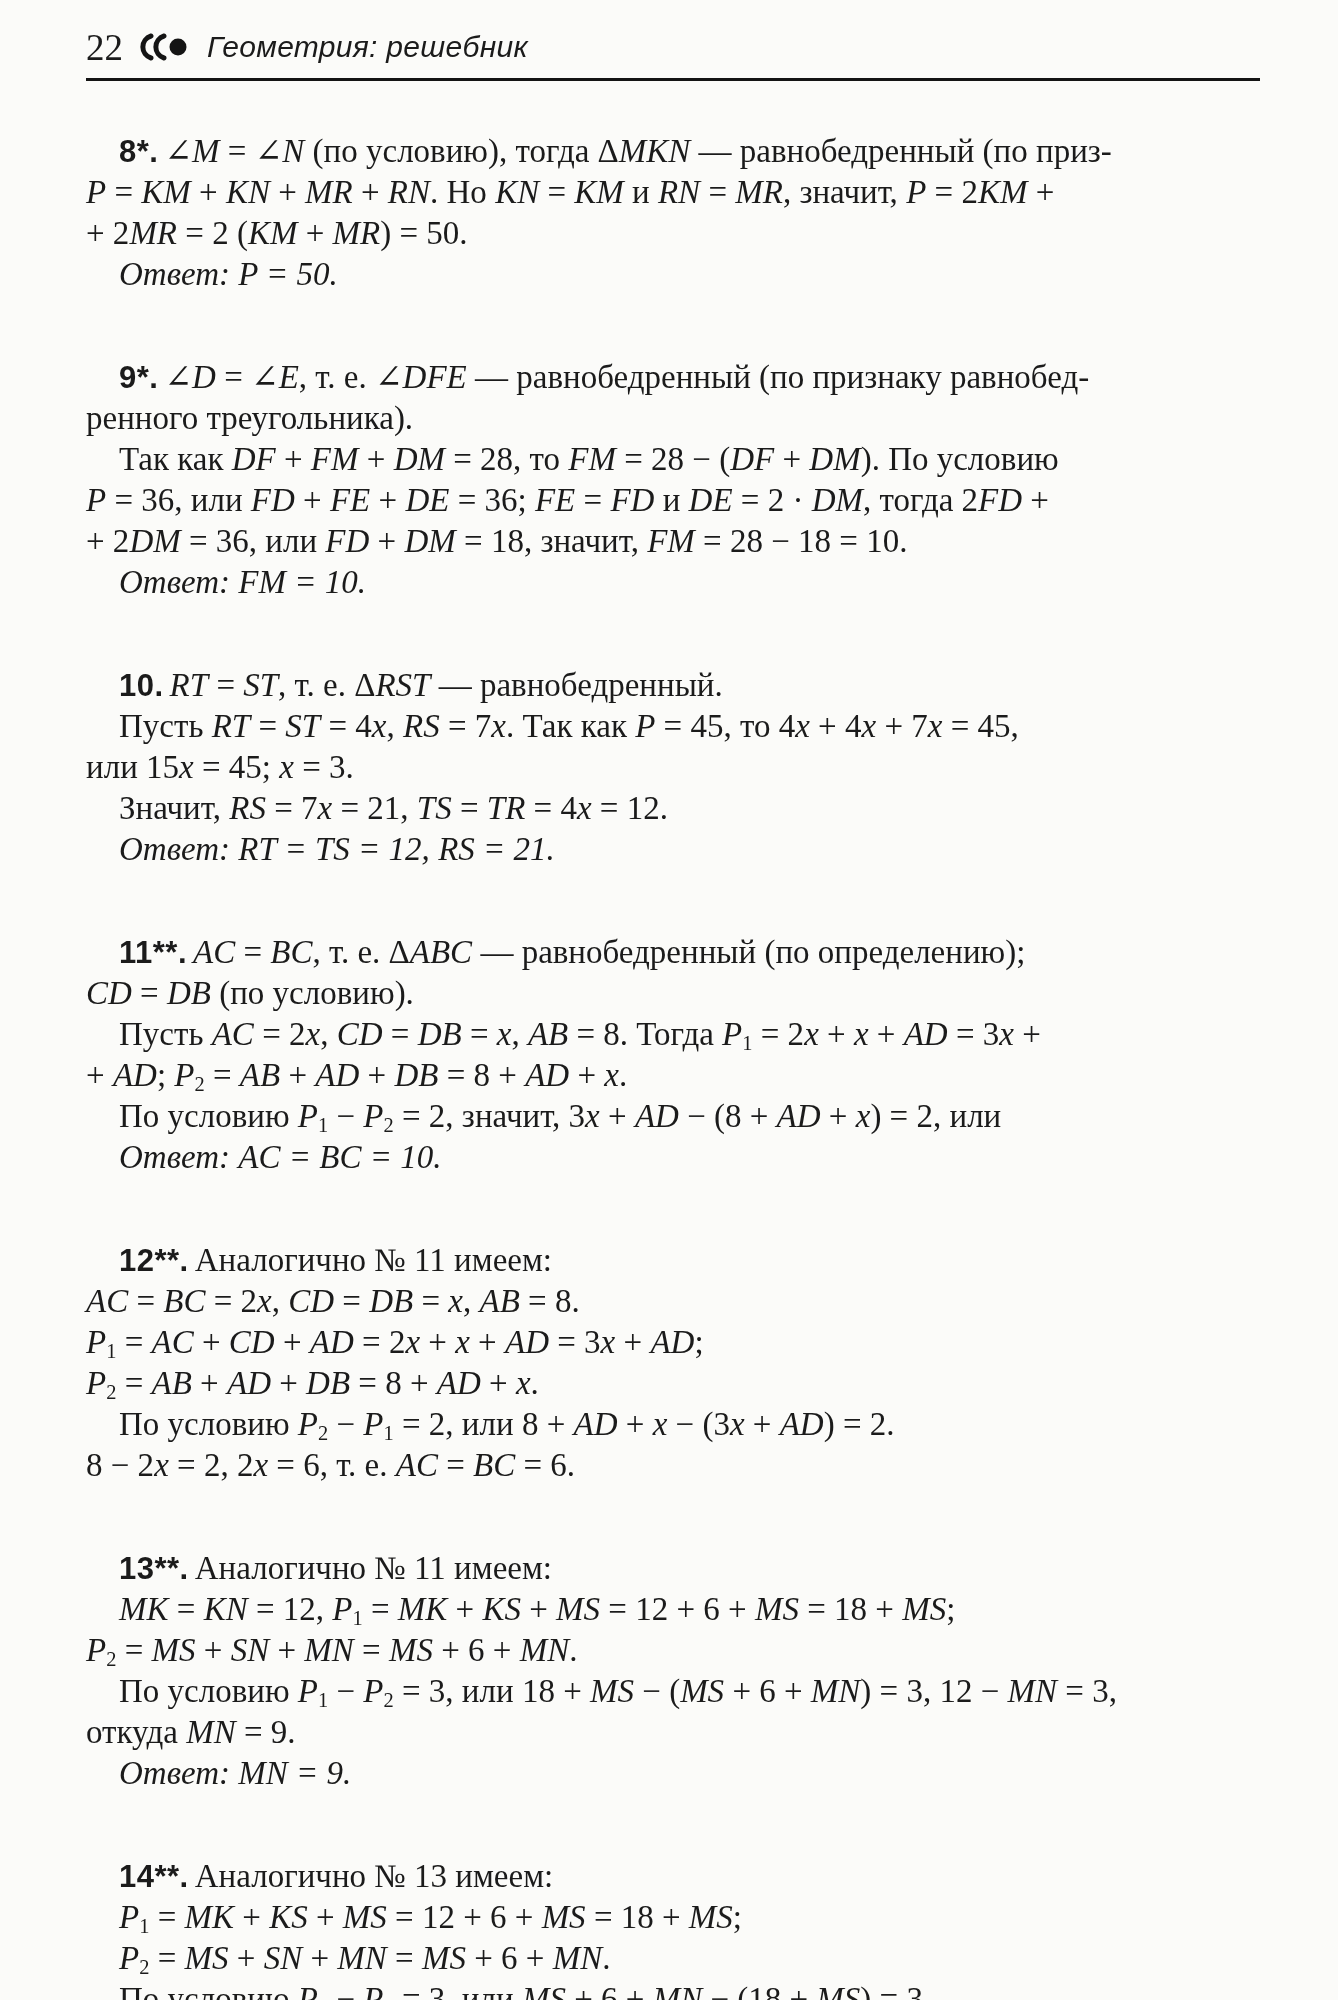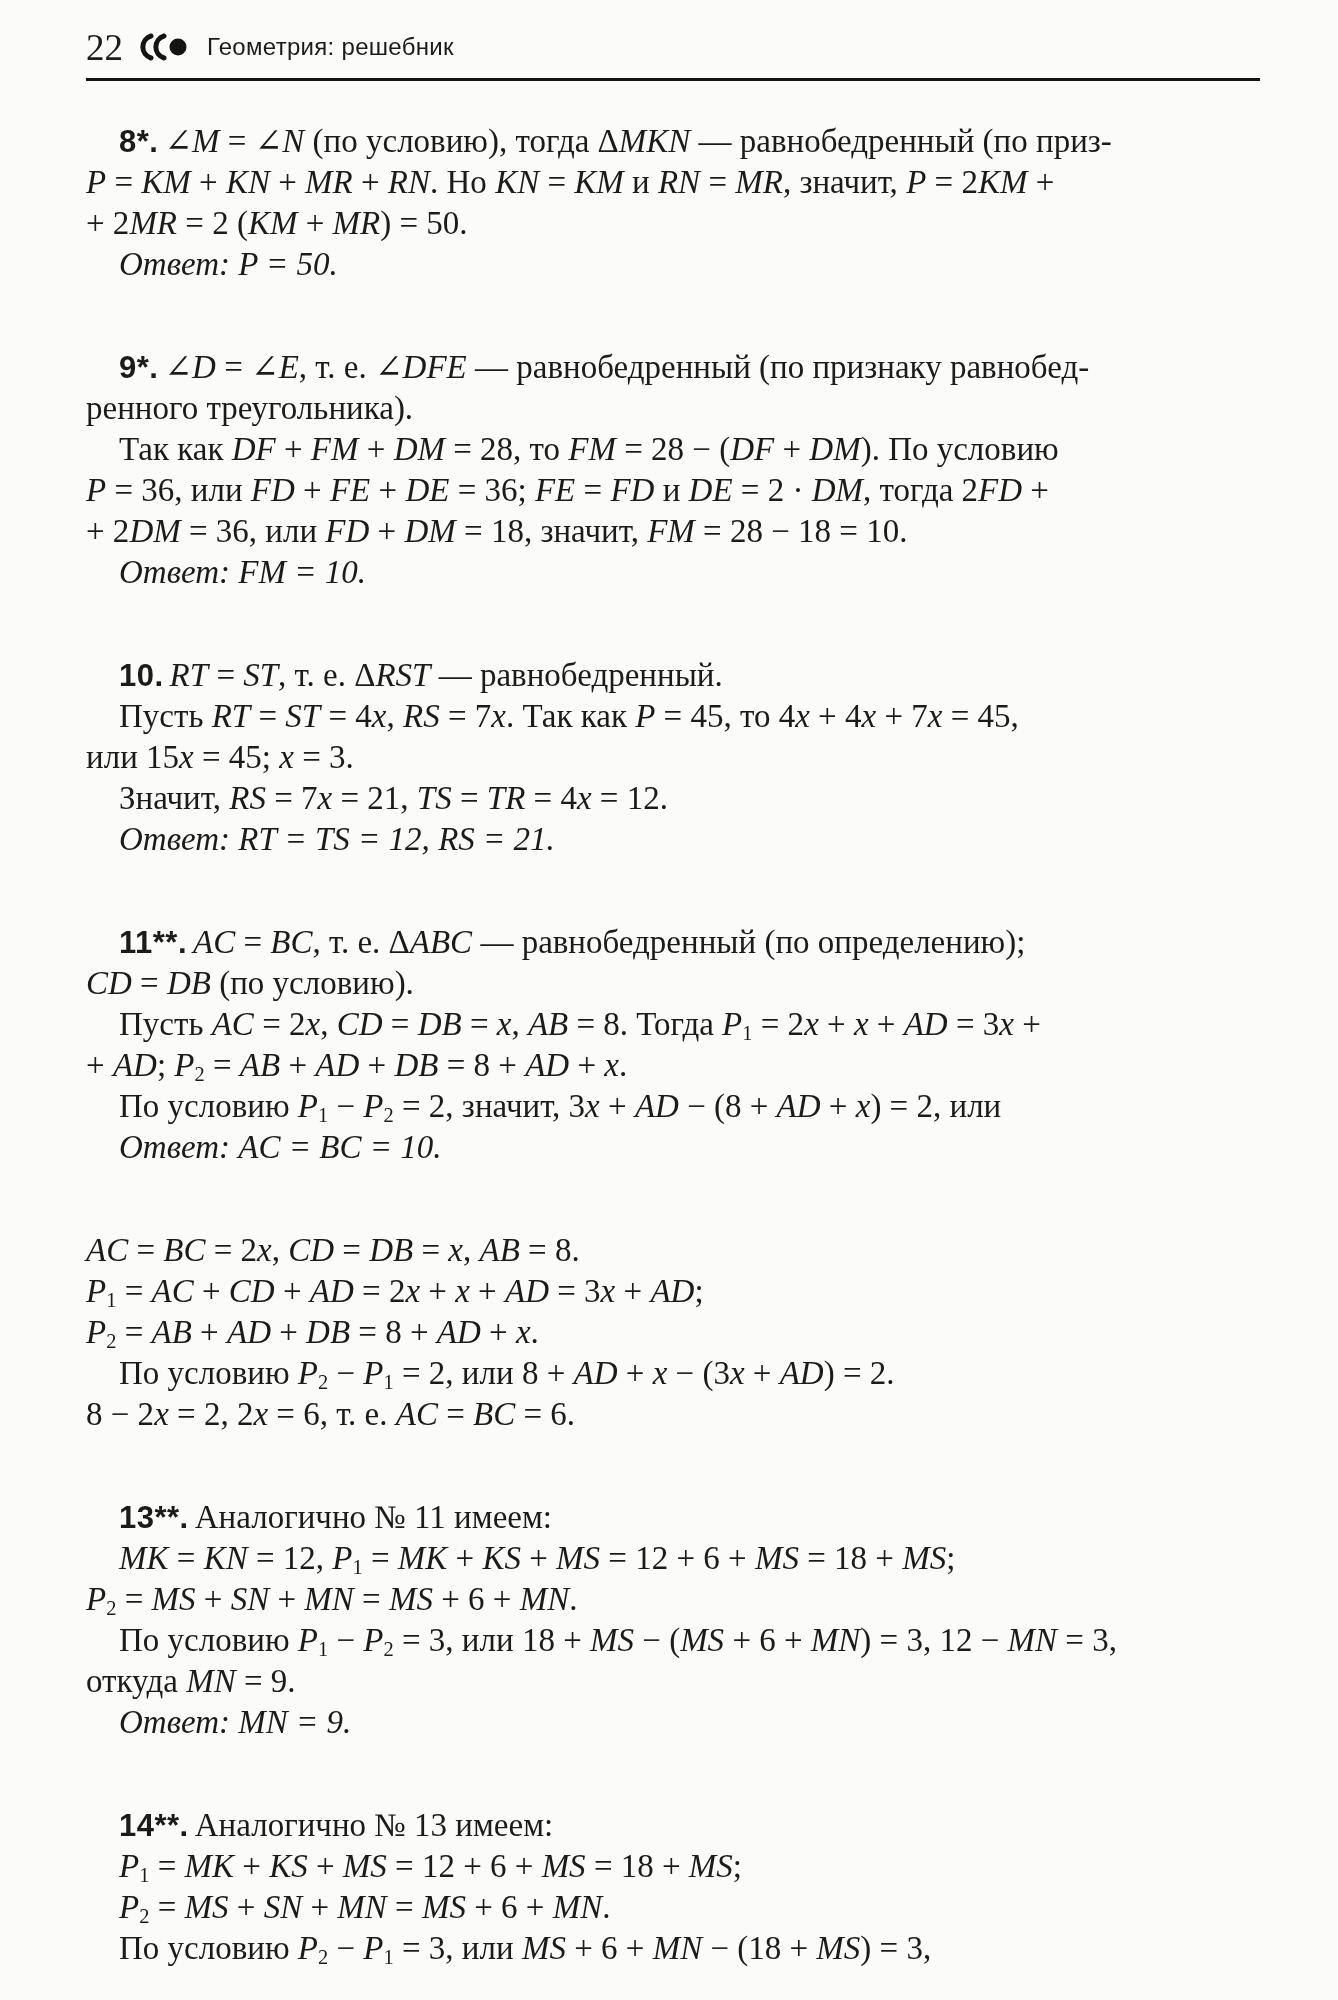--- a/index.html
+++ b/index.html
@@ -11,29 +11,29 @@
   }
   .page { padding:24px 78px 40px 86px; }
 
   
   .hdr { display:flex; align-items:center; gap:16px; height:46px;text-align:center; }
   .pagenum { font-size:37px; line-height:1; }
   .hicon { display:inline-flex; align-items:center; }
   .hicon svg { display:block; }
   .htitle {
     font-family:"Liberation Sans",sans-serif;
-    font-size:24px; letter-spacing:.3px;
+    font-style:italic; font-size:30px; letter-spacing:.3px;
     padding-left:2px;
   }
   .rule { height:3px; background:#141414; margin-top:8px; }
 
   
   .content { padding-top:40px; }
   .problem { margin-top:62px; }
-  .problem:first-child { margin-top:0; }
+  .problem:first-child { margin-top:10px; }
   .line {
     font-size:33px; line-height:41px;
     white-space:nowrap;
   }
   .line.indent { padding-left:33px; }
   .line.answer { font-style:italic;font-family:Liberation Serif, serif; }
   .pnum {
     font-family:"Liberation Sans",sans-serif;
     font-weight:700; font-style:normal;
     font-size:31px; letter-spacing:.5px;
@@ -84,20 +84,21 @@
       </div>
       <div class="problem">
         <div class="line indent"><b class="pnum">11**.</b><i>AC</i> = <i>BC</i>, т. е. Δ<i>ABC</i> — равнобедренный (по определению);</div>
         <div class="line"><i>CD</i> = <i>DB</i> (по условию).</div>
         <div class="line indent">Пусть <i>AC</i> = 2<i>x</i>, <i>CD</i> = <i>DB</i> = <i>x</i>, <i>AB</i> = 8. Тогда <i>P</i><sub>1</sub> = 2<i>x</i> + <i>x</i> + <i>AD</i> = 3<i>x</i> +</div>
         <div class="line">+ <i>AD</i>; <i>P</i><sub>2</sub> = <i>AB</i> + <i>AD</i> + <i>DB</i> = 8 + <i>AD</i> + <i>x</i>.</div>
         <div class="line indent">По условию <i>P</i><sub>1</sub> − <i>P</i><sub>2</sub> = 2, значит, 3<i>x</i> + <i>AD</i> − (8 + <i>AD</i> + <i>x</i>) = 2, или</div>
         <div class="line indent answer">Ответ: <i>AC</i> = <i>BC</i> = 10.</div>
       </div>
       <div class="problem">
+        <div class="line indent"><b class="pnum">12**.</b>Аналогично № 11 имеем:</div>
         <div class="line"><i>AC</i> = <i>BC</i> = 2<i>x</i>, <i>CD</i> = <i>DB</i> = <i>x</i>, <i>AB</i> = 8.</div>
         <div class="line"><i>P</i><sub>1</sub> = <i>AC</i> + <i>CD</i> + <i>AD</i> = 2<i>x</i> + <i>x</i> + <i>AD</i> = 3<i>x</i> + <i>AD</i>;</div>
         <div class="line"><i>P</i><sub>2</sub> = <i>AB</i> + <i>AD</i> + <i>DB</i> = 8 + <i>AD</i> + <i>x</i>.</div>
         <div class="line indent">По условию <i>P</i><sub>2</sub> − <i>P</i><sub>1</sub> = 2, или 8 + <i>AD</i> + <i>x</i> − (3<i>x</i> + <i>AD</i>) = 2.</div>
         <div class="line">8 − 2<i>x</i> = 2, 2<i>x</i> = 6, т. е. <i>AC</i> = <i>BC</i> = 6.</div>
       </div>
       <div class="problem">
         <div class="line indent"><b class="pnum">13**.</b>Аналогично № 11 имеем:</div>
         <div class="line indent"><i>MK</i> = <i>KN</i> = 12, <i>P</i><sub>1</sub> = <i>MK</i> + <i>KS</i> + <i>MS</i> = 12 + 6 + <i>MS</i> = 18 + <i>MS</i>;</div>
         <div class="line"><i>P</i><sub>2</sub> = <i>MS</i> + <i>SN</i> + <i>MN</i> = <i>MS</i> + 6 + <i>MN</i>.</div>

